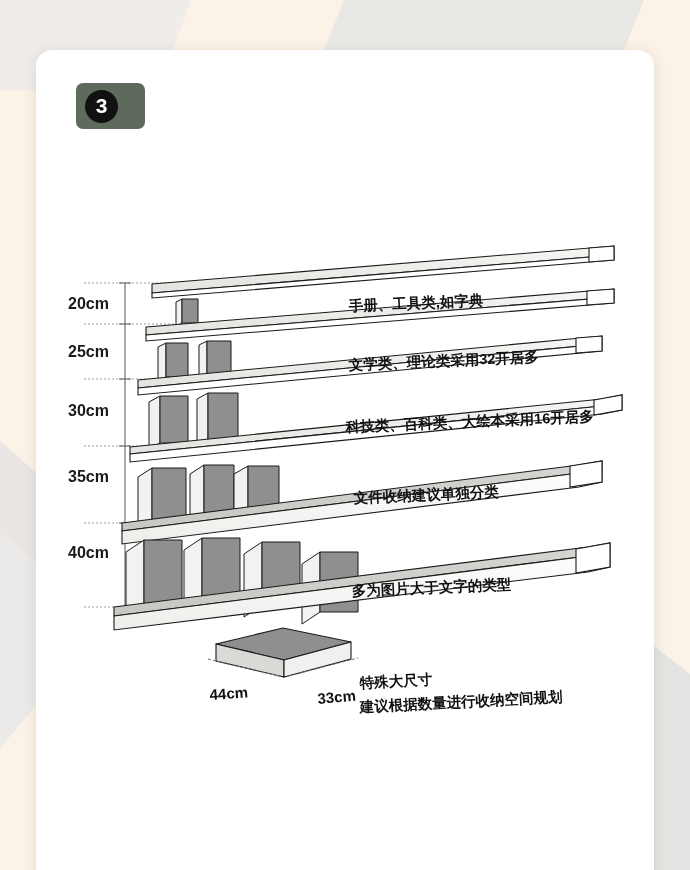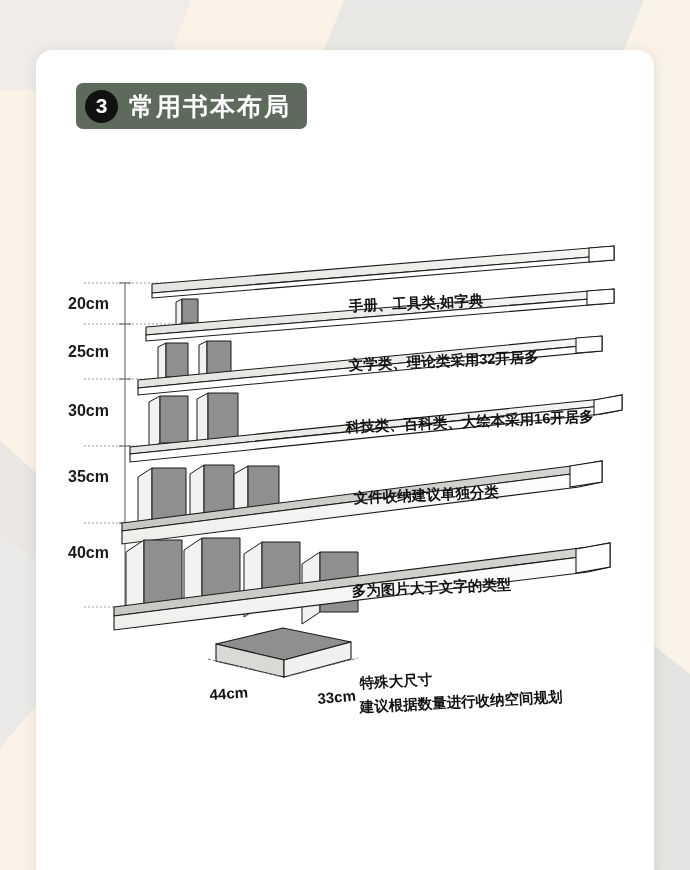--- a/index.html
+++ b/index.html
@@ -99,21 +99,20 @@
   <div class="bg-band bg-band-top"></div>
   <div class="bg-band bg-band-midleft"></div>
   <div class="bg-band bg-band-botleft"></div>
   <div class="bg-band bg-band-botright"></div>
 </div>
 
 <div id="card">
 
   <div id="section-header">
     <div id="badge-number">3</div>
-    <div id="section-title">常用书本布局</div>
   </div>
 
   <svg id="diagram" viewBox="0 0 618 830">
 
     <defs>
       <linearGradient id="boardTop" x1="0" y1="0" x2="0" y2="1">
         <stop offset="0%" stop-color="#f7f7f5"></stop>
         <stop offset="100%" stop-color="#e2e2de"></stop>
       </linearGradient>
       <linearGradient id="boardTopDeep" x1="0" y1="0" x2="0" y2="1">

